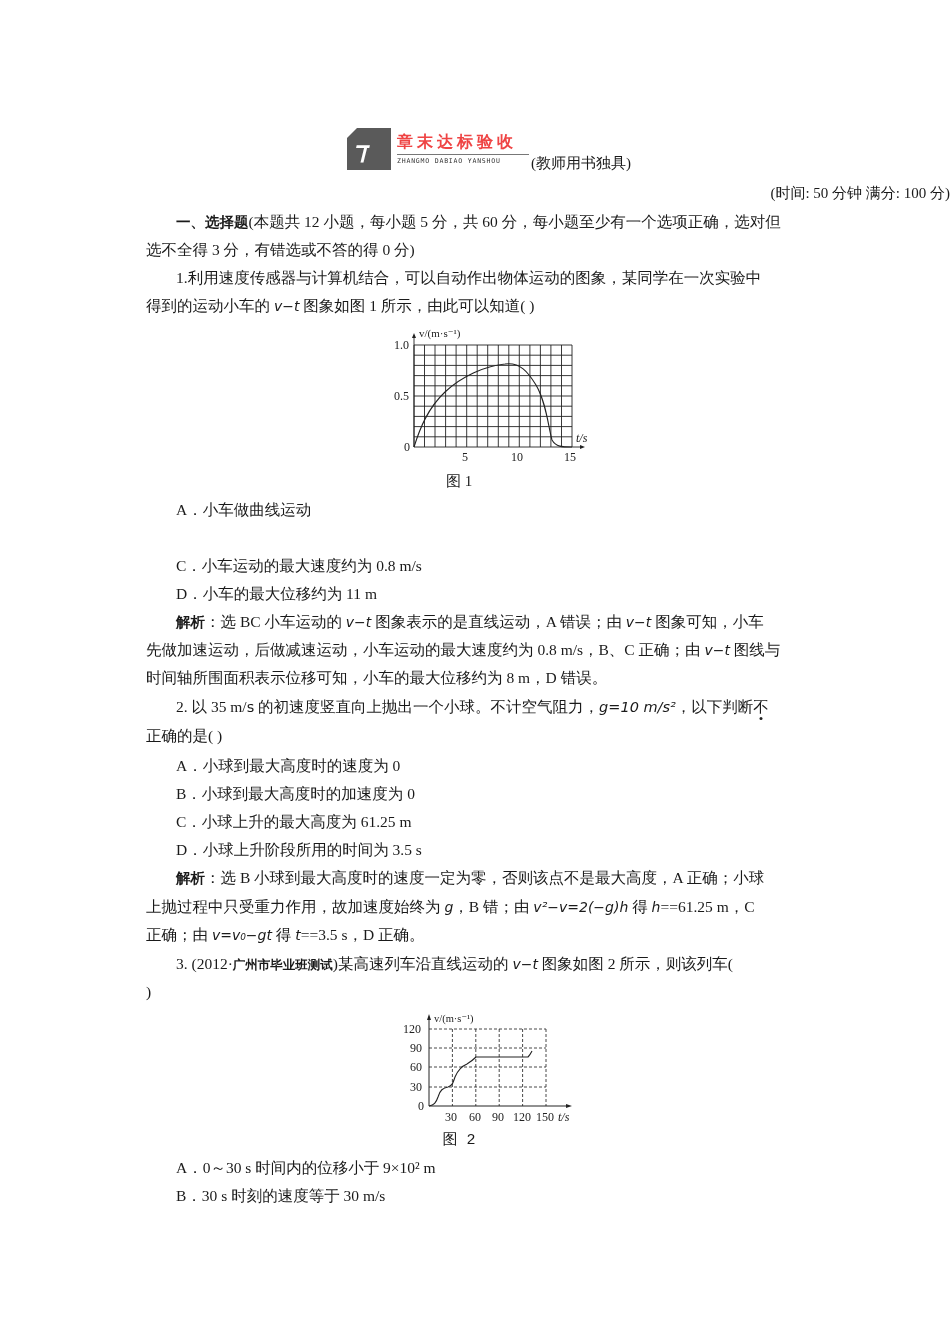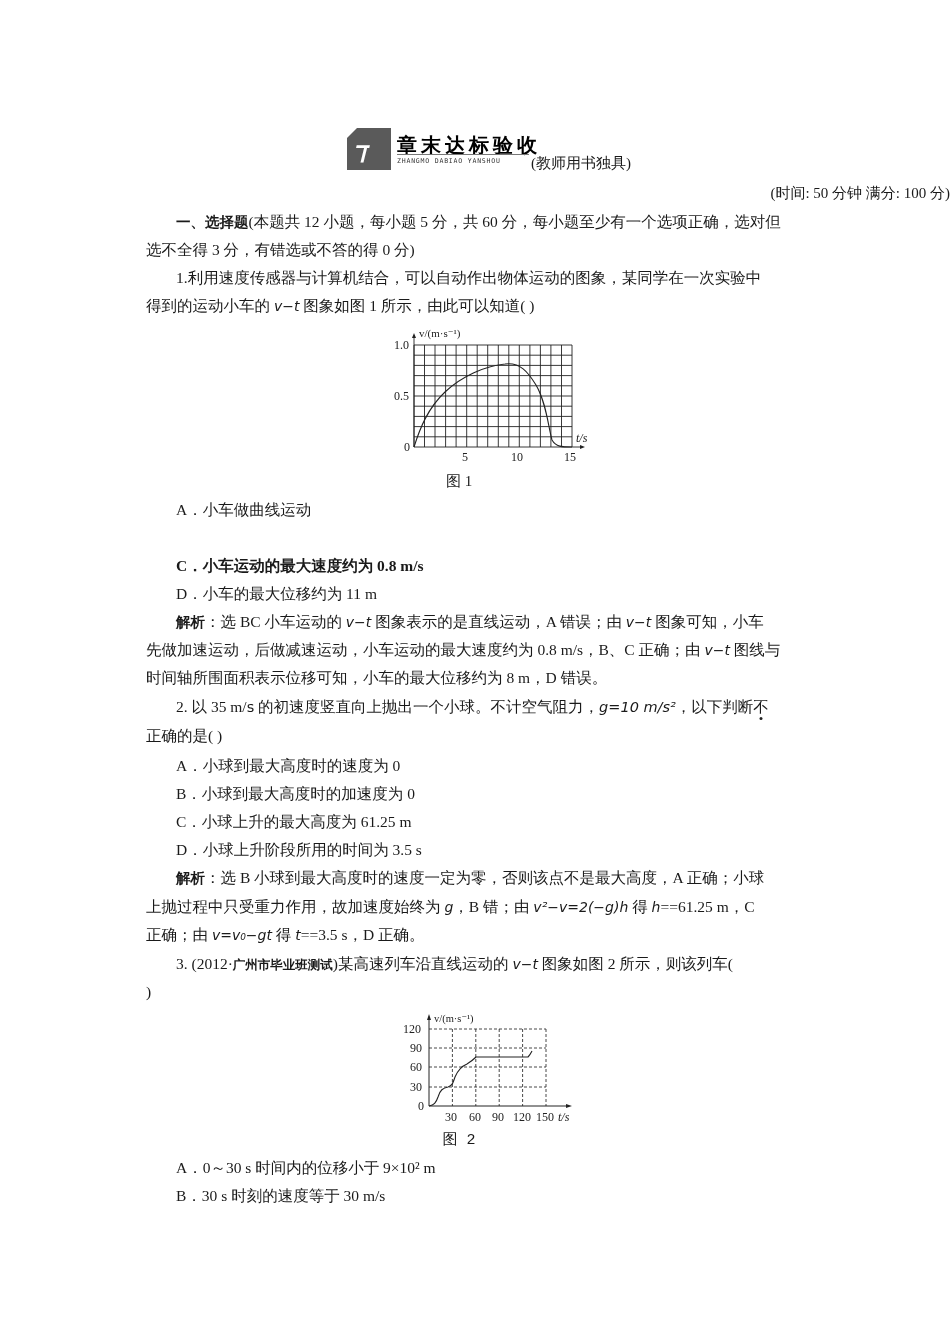--- a/index.html
+++ b/index.html
@@ -4,22 +4,22 @@
 <style>
   html, body { margin:0; padding:0; background:#ffffff; }
   body { width:950px; height:1344px; position:relative; overflow:hidden;
          font-family:"Liberation Serif","DejaVu Serif",serif; color:#1a1a1a; }
   .page { position:absolute; left:0; top:0; width:950px; height:1344px; }
   .header { position:absolute; left:347px; top:128px; height:46px; }
   .logo { position:absolute; left:0; top:0; width:44px; height:42px; background:#5a5a5a;
           clip-path:polygon(10px 0,100% 0,100% 100%,0 100%,0 10px); }
   .logo span { position:absolute; left:6px; top:4px; color:#fff; font-size:28px; font-style:italic;
                font-family:"DejaVu Serif",serif; font-weight:bold; }
-  .htitle { position:absolute; left:50px; top:4px; font-size:20px; font-weight:bold; letter-spacing:4px;
-            font-family:"DejaVu Sans",sans-serif; color:#000000; white-space:nowrap; }
+  .htitle { position:absolute; left:50px; top:4px; font-size:16px; font-weight:bold; letter-spacing:4px;
+            font-family:"DejaVu Sans",sans-serif; color:#ef4444; white-space:nowrap; }
   .hline { position:absolute; left:50px; top:26px; width:132px; border-top:1px solid #777; }
   .hsub { position:absolute; left:50px; top:29px; font-size:6.5px; letter-spacing:0.8px;
           font-family:"DejaVu Sans Mono",monospace; color:#333; white-space:nowrap; }
   .hnote { position:absolute; left:184px; top:26px; font-size:15px; white-space:nowrap; }
   .timeline { position:absolute; left:0; width:950px; top:184px; text-align:right; font-size:15px; }
   .line { position:absolute; left:146px; width:664px; font-size:15.5px; line-height:20px; white-space:nowrap; }
   .ind { padding-left:30px; }
   .opt { position:absolute; left:176px; font-size:15.5px; line-height:20px; white-space:nowrap; }
   .b { font-weight:bold; font-family:Liberation Mono, monospace; font-size:14.5px; }
   .it { font-style:italic; font-family:"DejaVu Sans",sans-serif; font-size:14px; }
@@ -102,21 +102,21 @@
       <text x="462" y="461">5</text>
       <text x="511" y="461">10</text>
       <text x="564" y="461">15</text>
       <text x="419" y="337" font-size="11">v/(m·s⁻¹)</text>
       <text x="576" y="442" font-size="12" font-style="italic">t/s</text>
     </g>
   </svg>
   <div class="caption" style="top:472px;">图 1</div>
 
   <div class="opt" style="top:500px;"><span>A．</span><span>小车做曲线运动</span></div>
-  <div class="opt" style="top:556px;font-weight:bold;"><span>C．</span><span>小车运动的最大速度约为 0.8 m/s</span></div>
+  <div class="opt" style="top:556px;"><span>C．</span><span>小车运动的最大速度约为 0.8 m/s</span></div>
   <div class="opt" style="top:584px;"><span>D．</span><span>小车的最大位移约为 11 m</span></div>
 
   <div class="line ind" style="top:612px;">
     <span class="b">解析</span><span>：选 BC    小车运动的 </span><span class="it">v−t</span><span> 图象表示的是直线运动，A 错误；由 </span><span class="it">v−t</span><span> 图象可知，小车</span>
   </div>
   <div class="line" style="top:640px;">
     <span>先做加速运动，后做减速运动，小车运动的最大速度约为 0.8 m/s，B、C 正确；由 </span><span class="it">v−t</span><span> 图线与</span>
   </div>
   <div class="line" style="top:668px;">时间轴所围面积表示位移可知，小车的最大位移约为 8 m，D 错误。</div>
 

